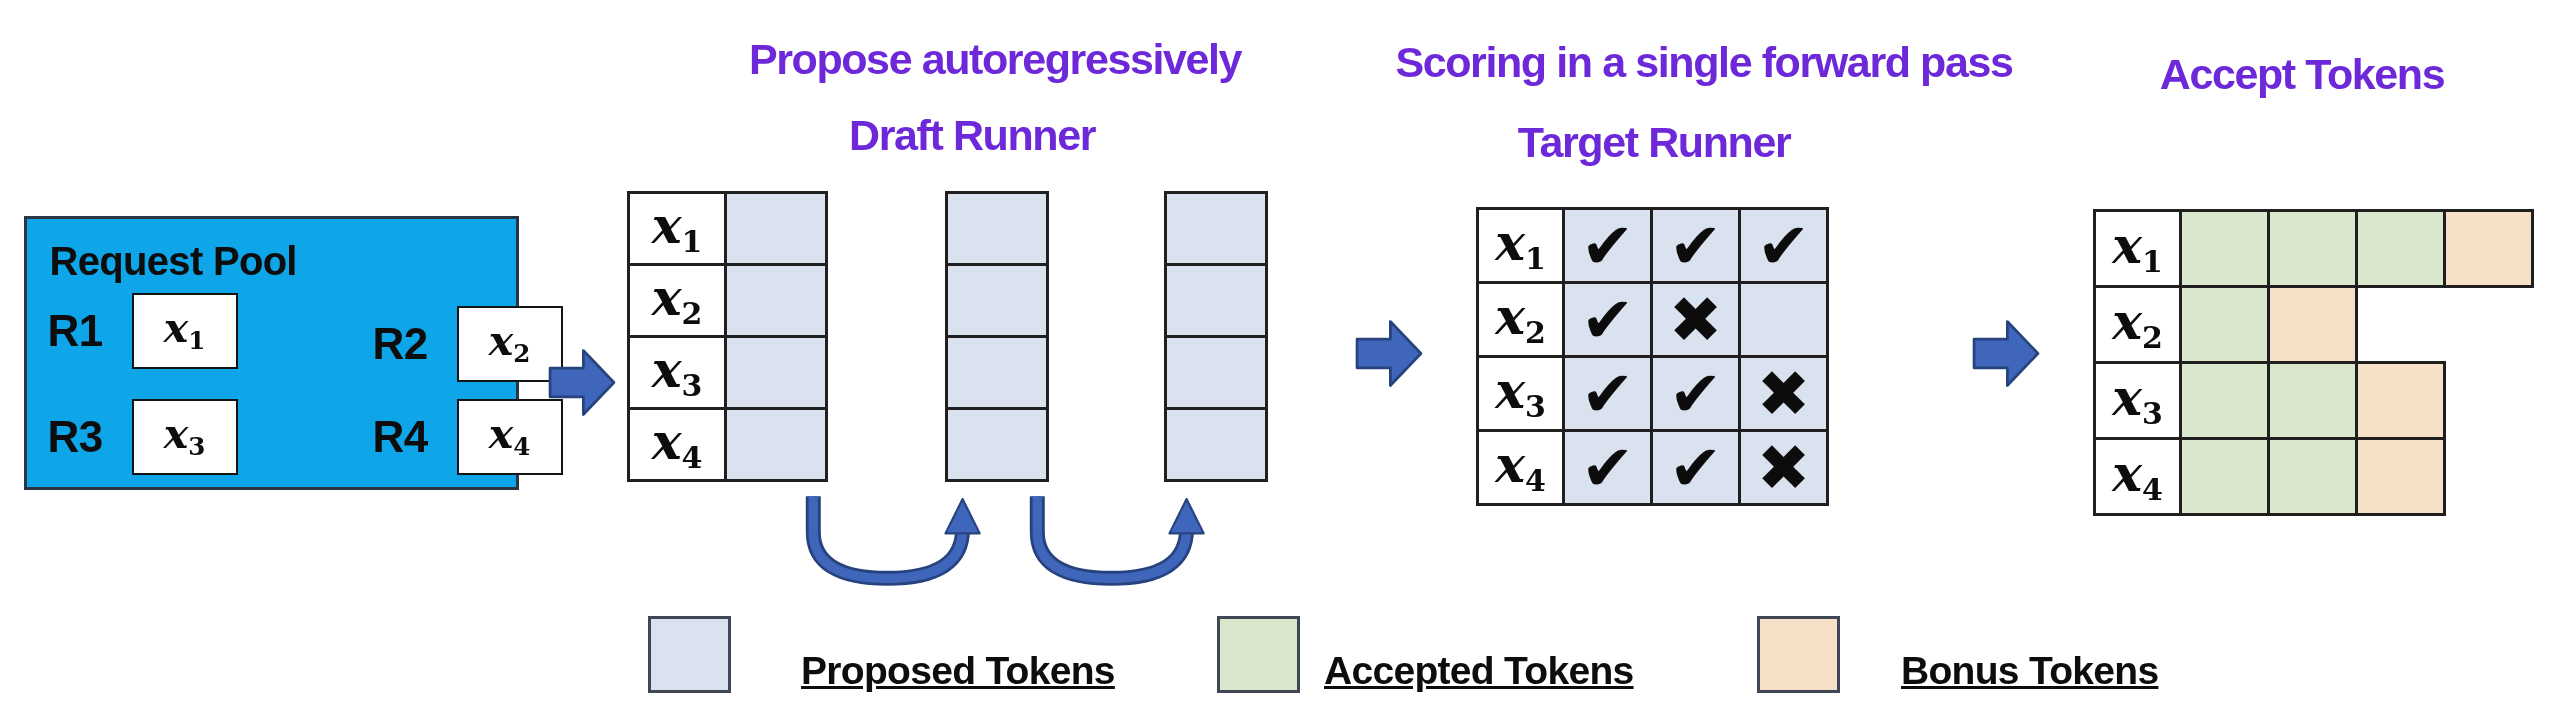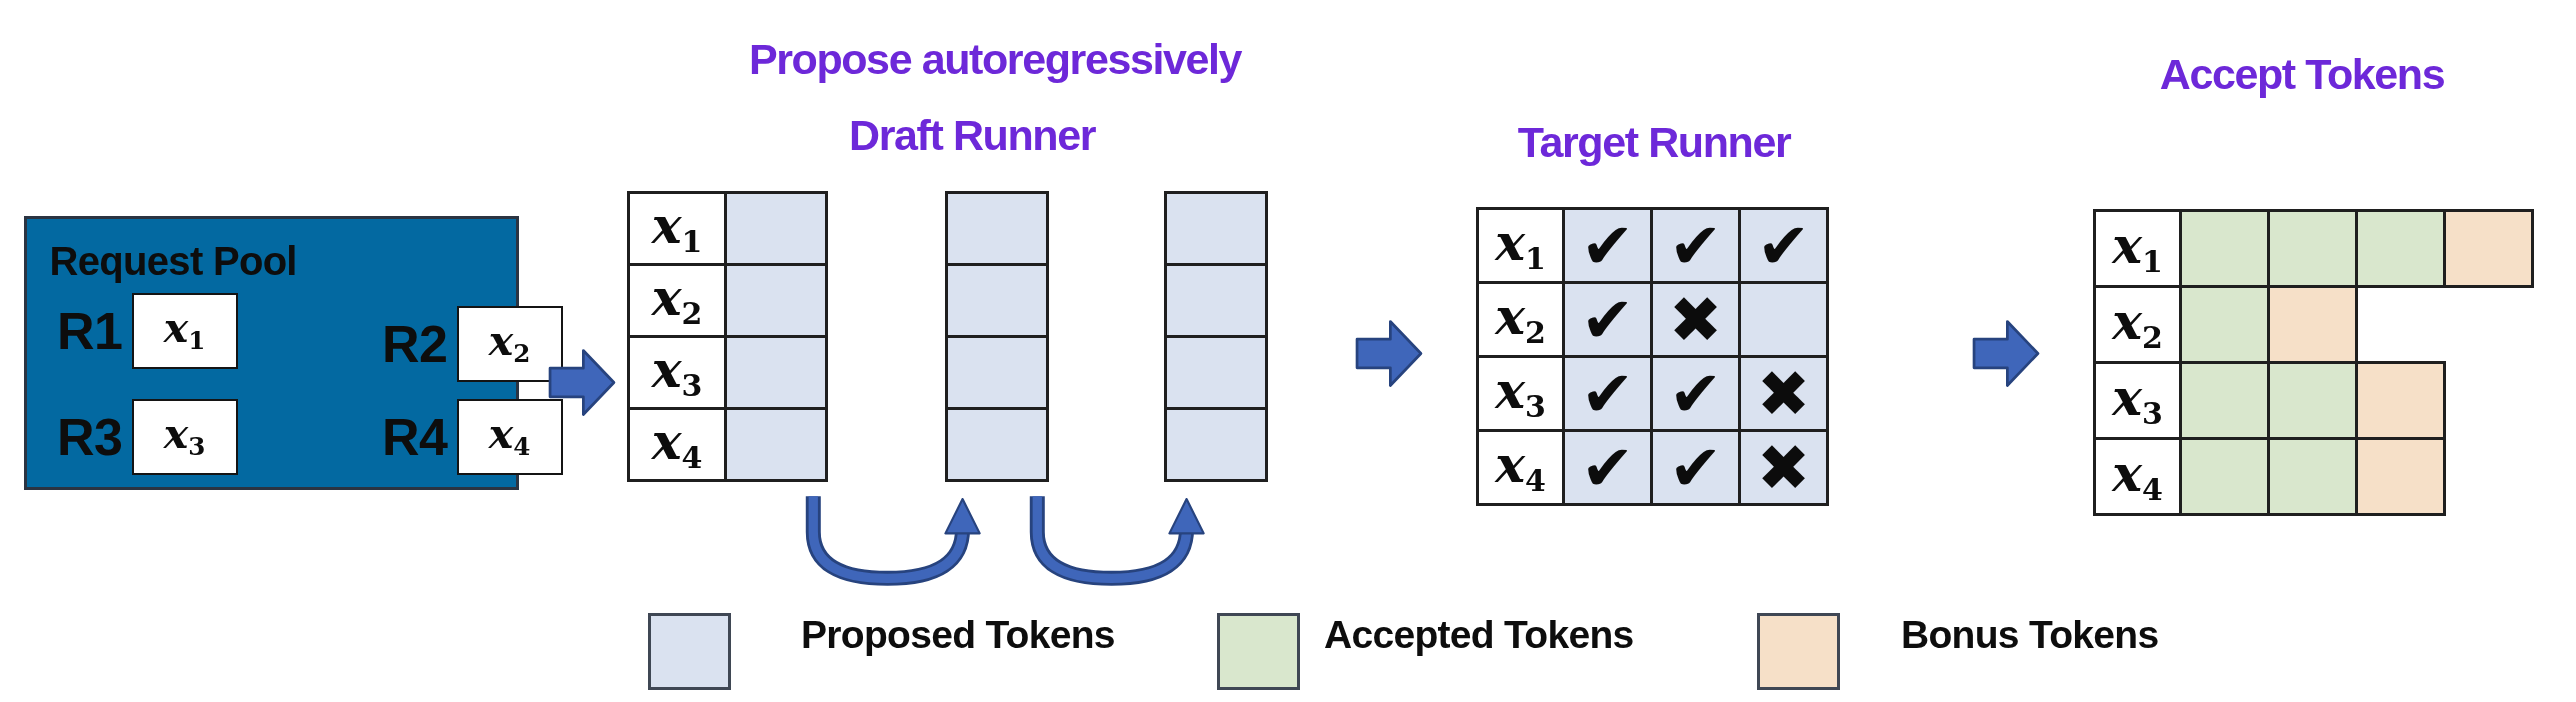--- a/index.html
+++ b/index.html
@@ -7,24 +7,24 @@
   .canvas{position:relative;width:2576px;height:703px;overflow:hidden;background:#ffffff;}
 
   .stage-title{
     position:absolute;transform:translateX(-50%);
     font-size:43px;font-weight:600;letter-spacing:-1.4px;white-space:nowrap;
     color:#6d28d9;line-height:1.05;
   }
 
   
   .pool-box{position:absolute;left:23.6px;top:216px;width:495px;height:274px;
-    border:3.6px solid #2b3442;background:#0369a1;box-sizing:border-box;}
+    border:3.6px solid #2b3442;background:#0ea5e9;box-sizing:border-box;}
   .pool-title{position:absolute;left:23px;top:20px;font-size:40px;font-weight:600;letter-spacing:-0.7px;}
   .rp-entry{position:absolute;display:flex;align-items:center;height:76px;}
-  .rid{display:inline-block;width:84px;font-size:52px;font-weight:600;letter-spacing:-0.7px;text-align:center;}
+  .rid{display:inline-block;width:84px;font-size:44px;font-weight:600;letter-spacing:-0.7px;}
   .tokbox{display:inline-flex;align-items:center;justify-content:center;
     width:106px;height:76px;border:2.9px solid #141414;background:#fff;box-sizing:border-box;}
 
   
   .mtok{font-family:"DejaVu Serif",serif;font-style:italic;font-weight:600;line-height:1;}
   .tokbox .mtok{font-size:41px;}
   .mtok sub{font-size:0.6em;vertical-align:-0.3em;font-style:normal;
     font-family:"DejaVu Serif",serif;}
 
   
@@ -45,31 +45,32 @@
   .ct-check,.ct-cross{background:var(--proposed-fill);
     font-family:"DejaVu Sans",sans-serif;font-weight:700;font-size:64px;color:#0c0c0c;line-height:1;}
   .ct-accepted{background:var(--accepted-fill);}
   .ct-bonus{background:var(--bonus-fill);}
 
   
   .block-arrow{position:absolute;width:68px;height:79px;}
   .loop-arrow{position:absolute;width:200px;height:109px;}
 
   
-  .legend-item{position:absolute;display:flex;align-items:flex-start;height:80px;}
+  .legend-item{position:absolute;display:flex;align-items:flex-end;height:80px;text-decoration:underline;}
   .legend-swatch{width:83px;height:77px;border:3.6px solid #3f4754;box-sizing:border-box;}
   .legend-label{font-size:39px;font-weight:600;letter-spacing:-0.7px;white-space:nowrap;}
 </style>
 </head>
 <body>
 
 <div class="canvas">
 
   <div class="stage-title" style="left:995px;top:37px">Propose autoregressively</div>
   <div class="stage-title" style="left:972px;top:113px">Draft Runner</div>
+  <div class="stage-title" style="left:1704px;top:40px">Scoring in a single forward pass</div>
   <div class="stage-title" style="left:1654px;top:120px">Target Runner</div>
   <div class="stage-title" style="left:2302px;top:52px">Accept Tokens</div>
 
   <div class="pool-box">
     <div class="pool-title">Request Pool</div>
     <div id="rp-entries">
         <div class="rp-entry" style="left:21px;top:74px">
     <span class="rid">R1</span>
     <span class="tokbox">
             <span class="mtok"><i>x</i><sub>1</sub></span>

